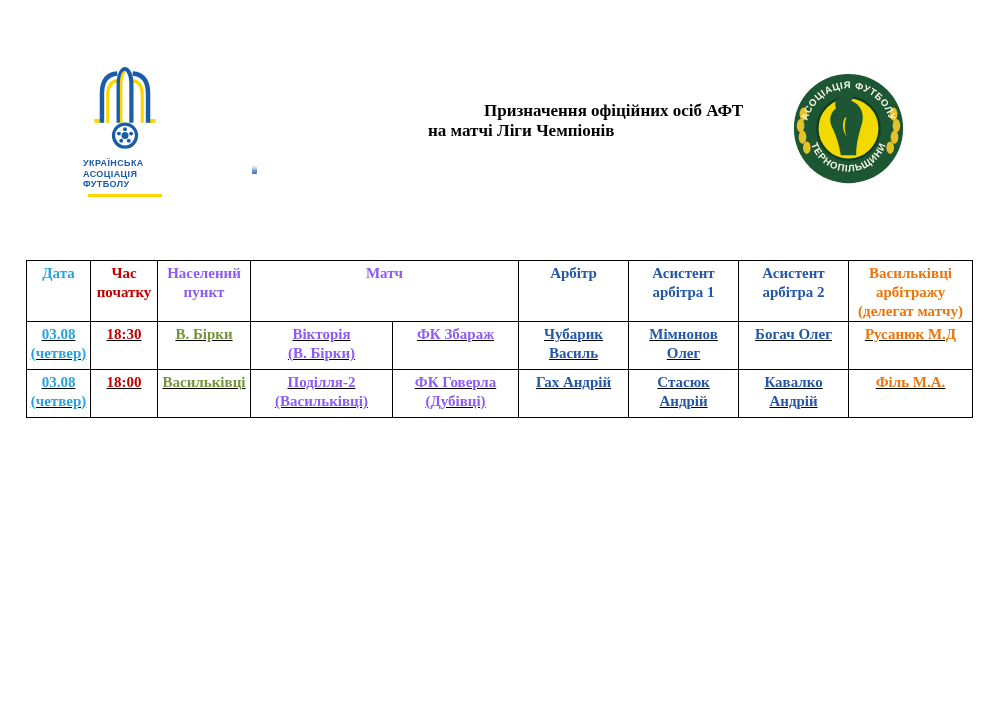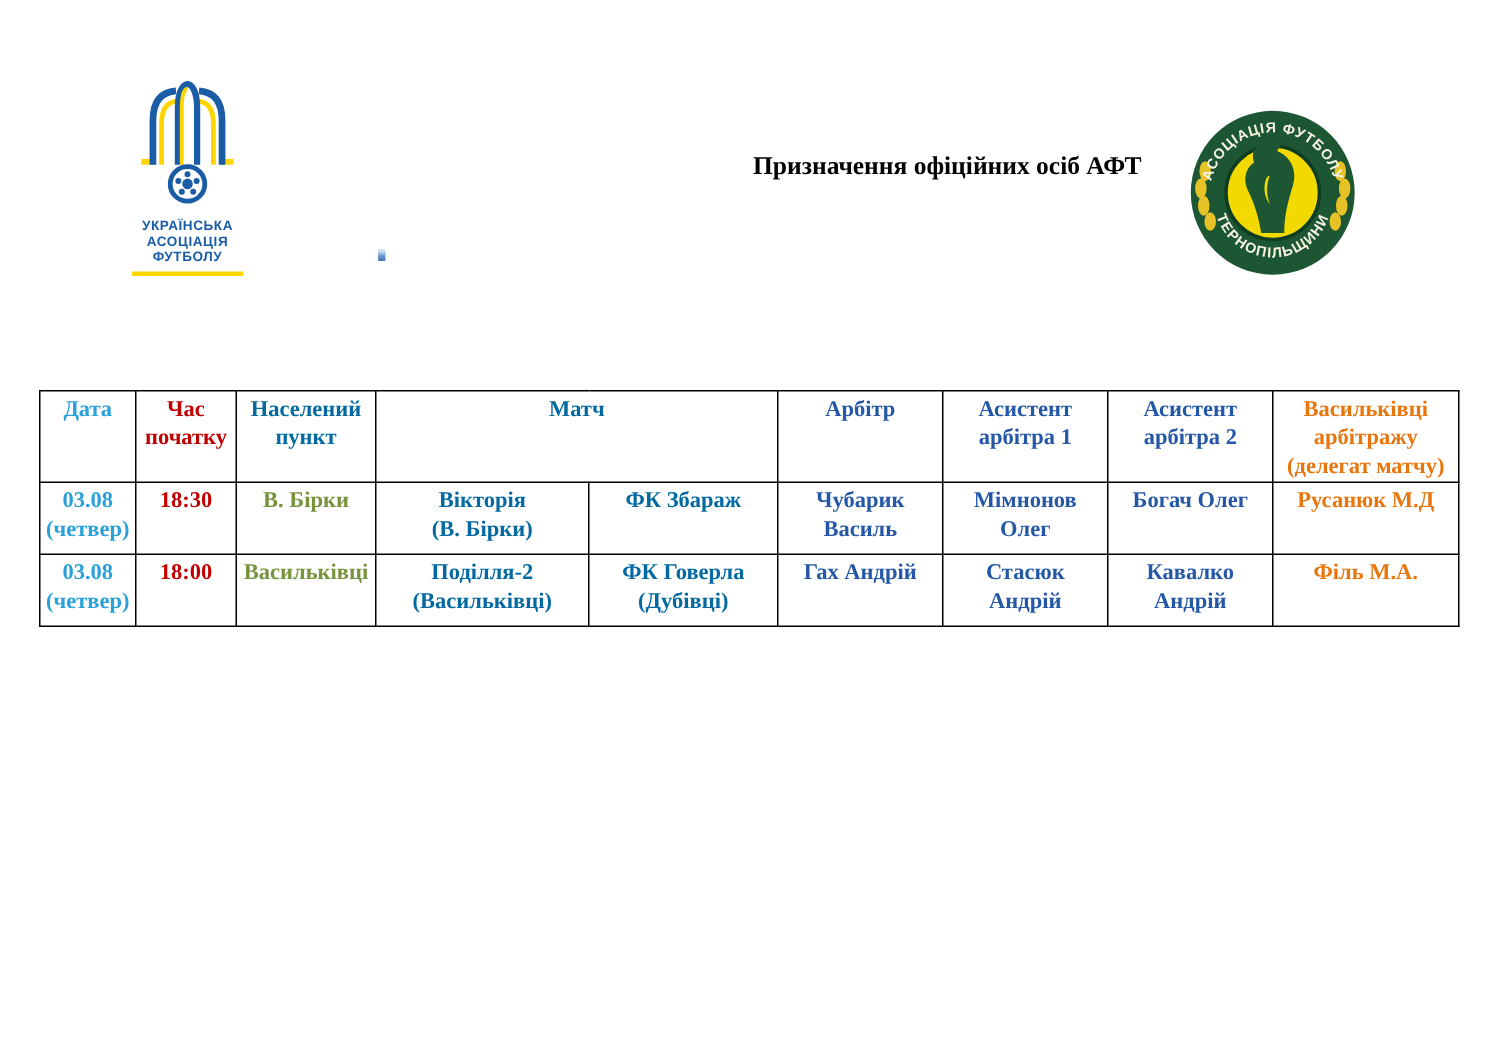--- a/index.html
+++ b/index.html
@@ -11,23 +11,22 @@
     width: 1000px;
     height: 707px;
     background: #ffffff;
     overflow: hidden;
   }
 
   
   .uaf-logo {
     position: absolute;
     left: 83px;
-    top: 52px;
+    top: 65px;
     width: 84px;
-    text-align: center;
   }
   .uaf-logo svg { display: block; margin: 0 auto; }
   .uaf-caption {
     margin-top: 3px;
     font-family: "Liberation Sans", sans-serif;
     font-weight: bold;
     font-size: 9px;
     line-height: 10.5px;
     letter-spacing: 0.4px;
     color: var(--uafblue);
@@ -44,21 +43,21 @@
     position: absolute;
     left: 791px;
     top: 71px;
     width: 115px;
     height: 115px;
   }
 
   
   .title-block {
     position: absolute;
-    left: 446px;
+    left: 428px;
     top: 101px;
     width: 335px;
     font-family: "Liberation Serif", serif;
     font-weight: bold;
     font-size: 17px;
     line-height: 20px;
     color: #000000;
   }
   .title-line.indent-1 { padding-left: 56px; }
   .title-line.indent-3 { padding-left: 70px; }
@@ -90,26 +89,26 @@
     text-align: center;
     white-space: pre-line;
     font-family: "Liberation Serif", serif;
     font-weight: bold;
     font-size: 15px;
     line-height: 19px;
     padding: 3px 1px 0;
     overflow: hidden;
   }
   tr.header-row  { height: 57px; }
-  tr.data-row    { height: 48px; }
+  tr.data-row    { height: 48px; text-decoration: underline; }
 
   .c-date  { color: var(--cyan); }
   .c-time  { color: var(--red); }
   .c-town  { color: var(--olive); }
-  .c-black { color: #0369a1; }
+  .c-black { color: #8b5cf6; }
   .c-blue  { color: var(--blue); }
   .c-orange{ color: var(--orange); }
 </style>
 </head>
 <body>
 
 <div class="page">
 
   <div class="uaf-logo">
     <svg width="64" height="90" viewBox="0 0 100 140">
@@ -135,20 +134,21 @@
       <circle cx="40.5" cy="106.9" r="3.1" fill="#1A5DA6"></circle>
     </svg>
     <div class="uaf-caption">УКРАЇНСЬКА
 АСОЦІАЦІЯ
 ФУТБОЛУ</div>
     <div class="uaf-underline"></div>
   </div>
 
   <div class="title-block">
     <div class="title-line indent-1">Призначення офіційних осіб АФТ</div>
+    <div class="title-line">на матчі Ліги Чемпіонів</div>
   </div>
 
   <div class="stray-mark"></div>
 
   <div class="aft-logo">
     <svg width="115" height="115" viewBox="0 0 120 120">
       <circle cx="60" cy="60" r="57" fill="#1D5632"></circle>
 
       <g fill="#E7C227">
         <ellipse cx="13" cy="45" rx="4" ry="7"></ellipse>

